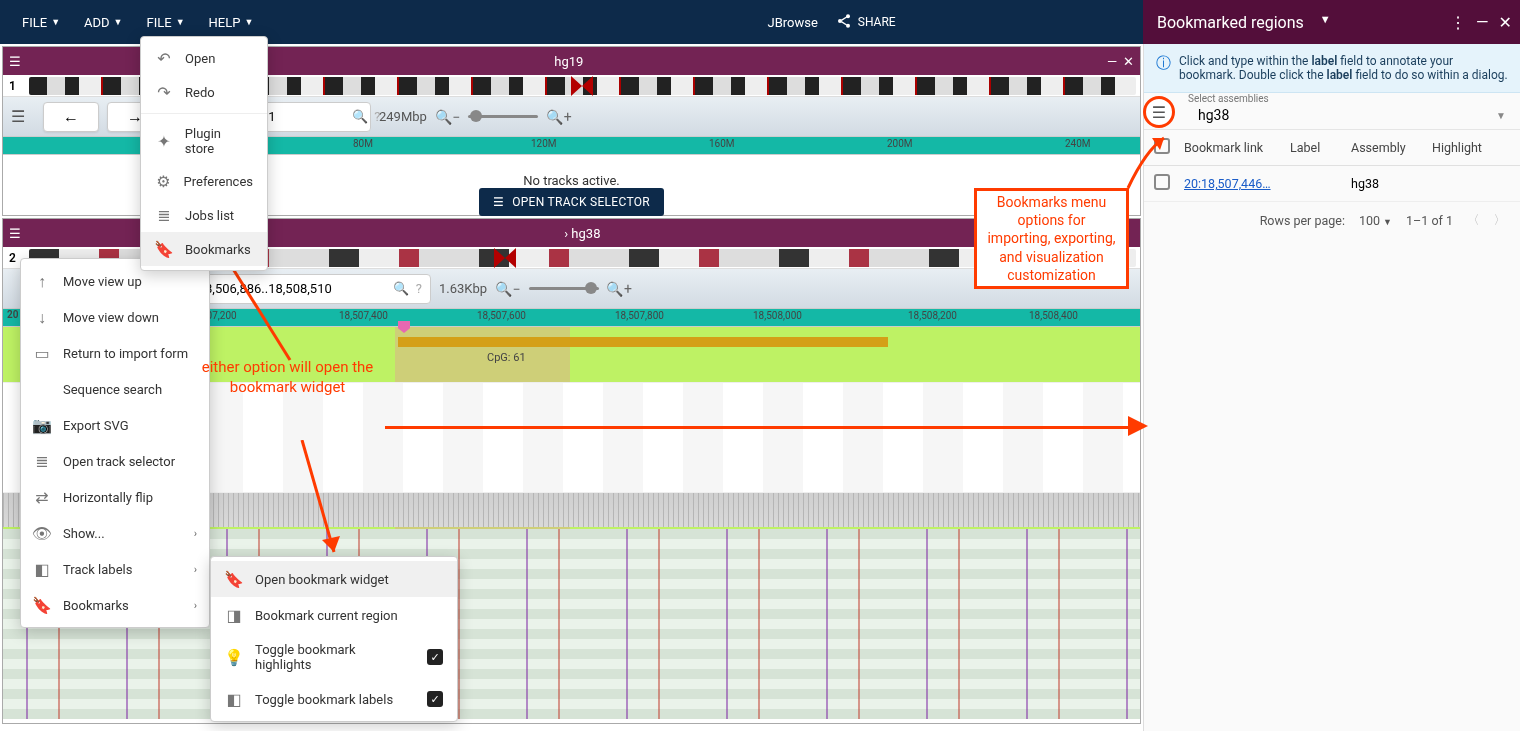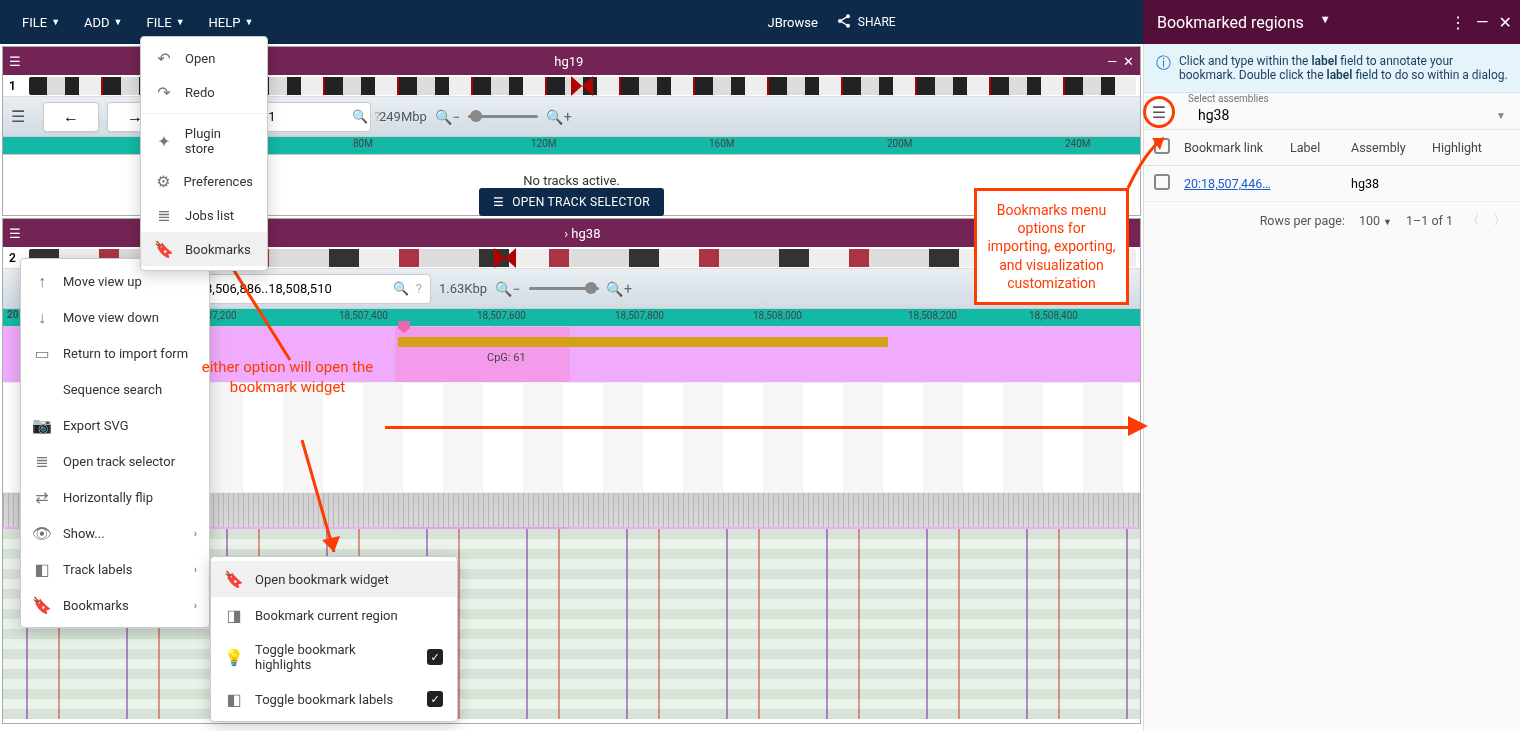--- a/index.html
+++ b/index.html
@@ -53,21 +53,21 @@
 
 
 .ruler-row { height: 18px; border-bottom: 1px solid #ccc; position: relative; background: #14b8a6; font-size: 10px; color: #444; padding-left: 24px; }
 .ruler-row .tick { position: absolute; top: 1px; }
 
 
 .no-tracks { text-align: center; padding: 6px 0 10px; font-size: 13px; color: #333; margin-top: 12px; }
 .open-selector-btn { background: #0d2a4a; color: #fff; border: none; padding: 7px 14px; border-radius: 3px; font-size: 12px; letter-spacing: .3px; display: inline-flex; align-items: center; gap: 8px; }
 
 
-.tracks-area { position: relative; background: #f0abfc; }
+.tracks-area { position: relative; background: #bef264; }
 .track-row { border-bottom: 1px solid #eee; position: relative; }
 .track-label { position: absolute; left: 26px; top: 2px; background: rgba(255,255,255,.9); border: 1px solid #ccc; border-radius: 3px; font-size: 11px; padding: 2px 6px; display: flex; align-items: center; gap: 6px; z-index: 2; }
 .cpg-bar { position: absolute; left: 395px; top: 10px; width: 490px; height: 10px; background: #d4a017; }
 .cpg-label { position: absolute; left: 484px; top: 24px; font-size: 11px; color: #444; }
 .pink-highlight { position: absolute; left: 392px; top: 0; width: 175px; height: 100%; background: rgba(255,105,180,.25); }
 .pink-tag { position: absolute; left: 395px; top: -6px; width: 12px; height: 12px; background: #e668b1; clip-path: polygon(0 0, 100% 0, 100% 60%, 50% 100%, 0 60%); }
 .reads-block { height: 190px; background: repeating-linear-gradient(0deg, #d6e3d6 0 10px, #eaf3ea 10px 20px); position: relative; }
 .reads-block .variants { position: absolute; inset: 0; background: repeating-linear-gradient(90deg, transparent 0 23px, #7a1fa2 23px 25px, transparent 25px 55px, #c0392b 55px 57px, transparent 57px 100px); opacity: .5; }
 .cov-block { height: 34px; background: linear-gradient(#cfcfcf, #d9d9d9); position: relative; margin-bottom: 2px; }
 .cov-block .spikes { position: absolute; inset: 0; background: repeating-linear-gradient(90deg, #b5b5b5 0 1px, transparent 1px 5px); }
@@ -104,21 +104,21 @@
 .col.label { width: 55px; }
 .col.asm { width: 75px; }
 .col.hl { width: 60px; }
 .table-row { display: flex; padding: 8px 10px; font-size: 12.5px; border-bottom: 1px solid #eee; align-items: center; gap: 6px; }
 .hl-swatch { width: 32px; height: 16px; background: #fbbfe3; }
 .paginator { display: flex; align-items: center; justify-content: flex-end; gap: 14px; padding: 10px 14px; font-size: 12.5px; color: #555; }
 a.bklink { color: #1a5cc8; text-decoration: underline; }
 
 
 .anno { position: absolute; color: #ff3b00; font-size: 15px; line-height: 1.3; z-index: 70; text-align: center; }
-.callout-box { position: absolute; border: 3px solid #ff3b00; background: #fff; color: #ff3b00; font-size: 14px; padding: 10px 8px; z-index: 40; text-align: center; line-height: 1.3; }
+.callout-box { position: absolute; border: 3px solid #ff3b00; background: #fff; color: #ff3b00; font-size: 14px; padding: 2px 8px; z-index: 40; text-align: center; line-height: 1.3; }
 .arrow-line { position: absolute; background: #ff3b00; z-index: 45; }
 .arrow-svg { position: absolute; z-index: 46; }
 
 .checkbox { width: 16px; height: 16px; border: 2px solid #888; border-radius: 3px; display: inline-block; }
 </style>
 </head>
 <body>
 
 <div class="topbar">
   <div class="topbar-left">

